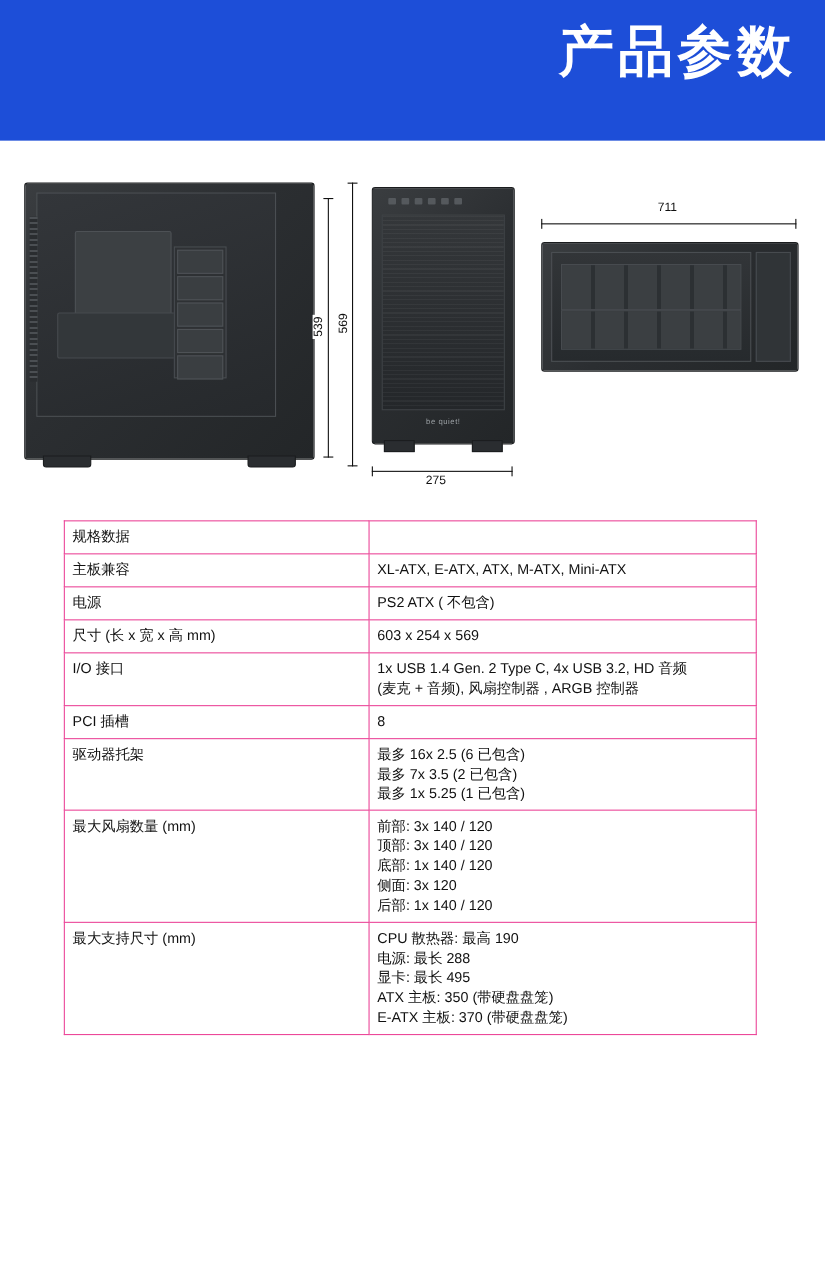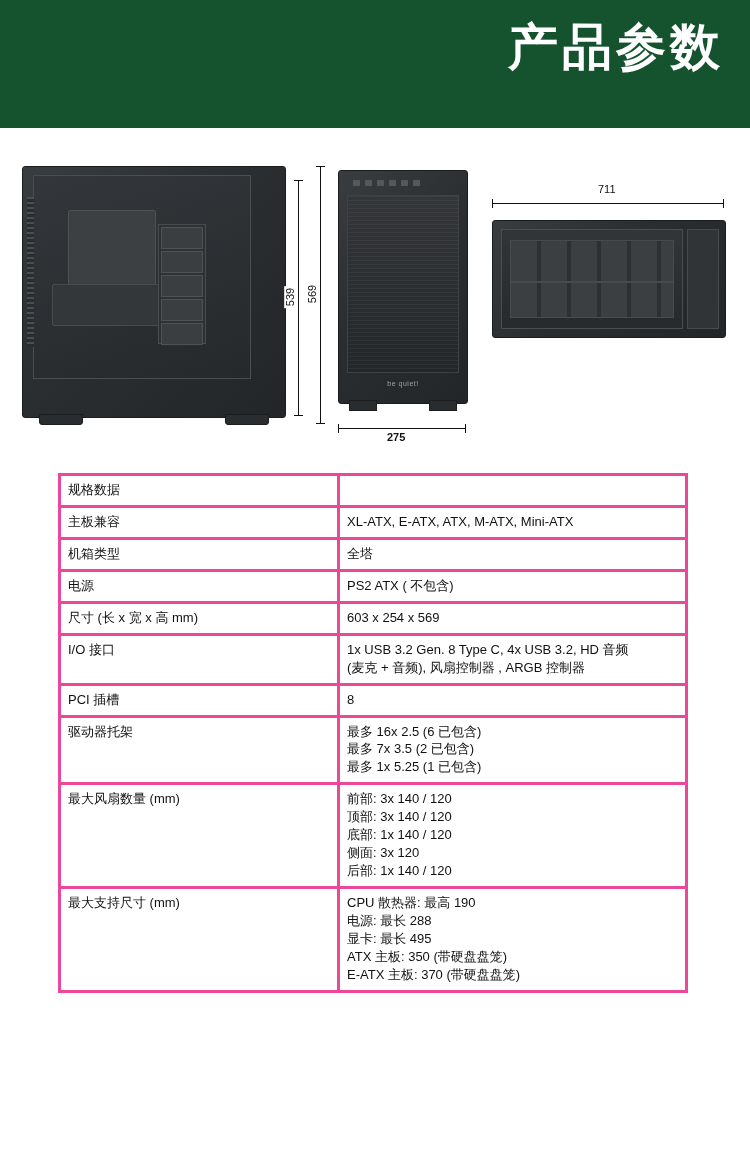--- a/index.html
+++ b/index.html
@@ -14,21 +14,21 @@
     color: #111111;
     position: relative;
     overflow: hidden;
   }
 
   
   .header {
     position: relative;
     width: 750px;
     height: 128px;
-    background: #14532d;
+    background: #1d4ed8;
     overflow: hidden;
   }
   .header-title {
     position: absolute;
     right: 26px;
     top: 22px;
     color: #ffffff;
     font-size: 50px;
     font-weight: bold;
     letter-spacing: 4px;
@@ -279,21 +279,21 @@
     top: 473px;
     width: 630px;
   }
   table.spec {
     border-collapse: collapse;
     width: 630px;
     table-layout: fixed;
     font-size: 13px;
   }
   table.spec td {
-    border: 3px solid #ec4899;
+    border: 1px solid #ec4899;
     padding: 5px 7px 6px 7px;
     vertical-align: top;
     line-height: 1.38;
     color: #111;
   }
   table.spec td.label { width: 262px; }
   table.spec tr.head td {
     font-weight: normal;
   }
   .multi {
@@ -342,21 +342,21 @@
       <span></span>
       <span></span>
     </div>
     <div class="mesh"></div>
     <div class="brand">be quiet!</div>
     <div class="foot l"></div>
     <div class="foot r"></div>
   </div>
 
   <div class="dim-h" style="left:338px; top:300px; width:128px;"></div>
-  <div class="dim-label" style="left:385px; top:303px;font-weight:bold;">275</div>
+  <div class="dim-label" style="left:385px; top:303px;">275</div>
 
   <div class="case case-top">
     <div class="top-inner"></div>
     <div class="rear-block"></div>
   </div>
 
   <div class="dim-h" style="left:492px; top:75px; width:232px;"></div>
   <div class="dim-label" style="left:596px; top:55px;">711</div>
 
 </div>
@@ -366,34 +366,30 @@
     <tbody>
       <tr class="head">
         <td class="label">规格数据</td>
         <td></td>
       </tr>
       <tr>
         <td class="label">主板兼容</td>
         <td class="multi">XL-ATX, E-ATX, ATX, M-ATX, Mini-ATX</td>
       </tr>
       <tr>
-        <td class="label">机箱类型</td>
-        <td class="multi">全塔</td>
-      </tr>
-      <tr>
         <td class="label">电源</td>
         <td class="multi">PS2 ATX ( 不包含)</td>
       </tr>
       <tr>
         <td class="label">尺寸 (长 x 宽 x 高  mm)</td>
         <td class="multi">603 x 254 x 569</td>
       </tr>
       <tr>
         <td class="label">I/O 接口</td>
-        <td class="multi">1x USB 3.2 Gen. 8 Type C, 4x USB 3.2, HD  音频
+        <td class="multi">1x USB 1.4 Gen. 2 Type C, 4x USB 3.2, HD  音频
 (麦克 +  音频), 风扇控制器 , ARGB  控制器</td>
       </tr>
       <tr>
         <td class="label">PCI  插槽</td>
         <td class="multi">8</td>
       </tr>
       <tr>
         <td class="label">驱动器托架</td>
         <td class="multi">最多  16x  2.5  (6  已包含)
 最多  7x 3.5 (2   已包含)

